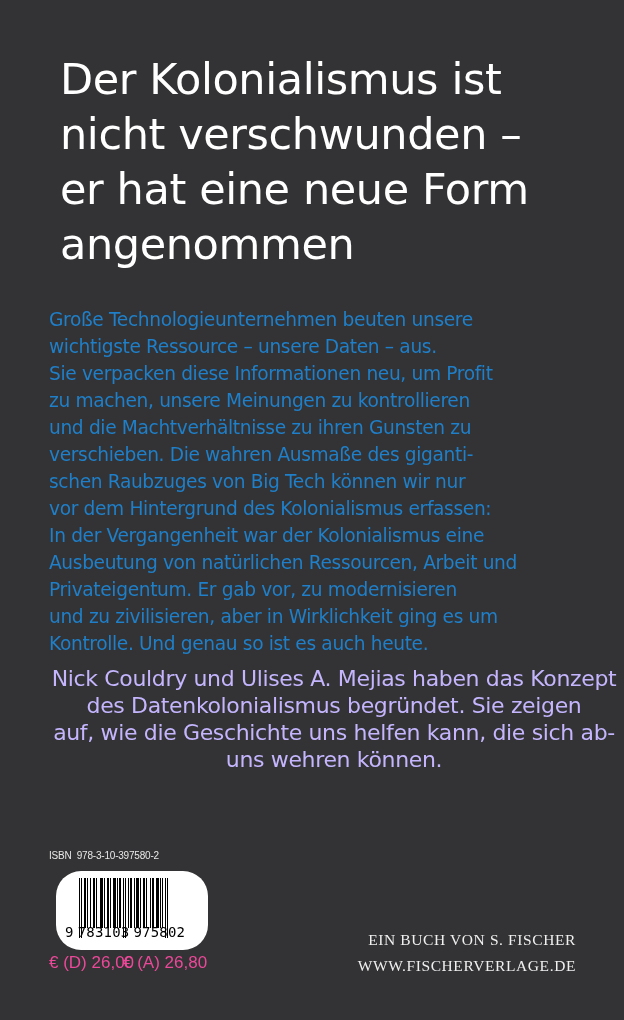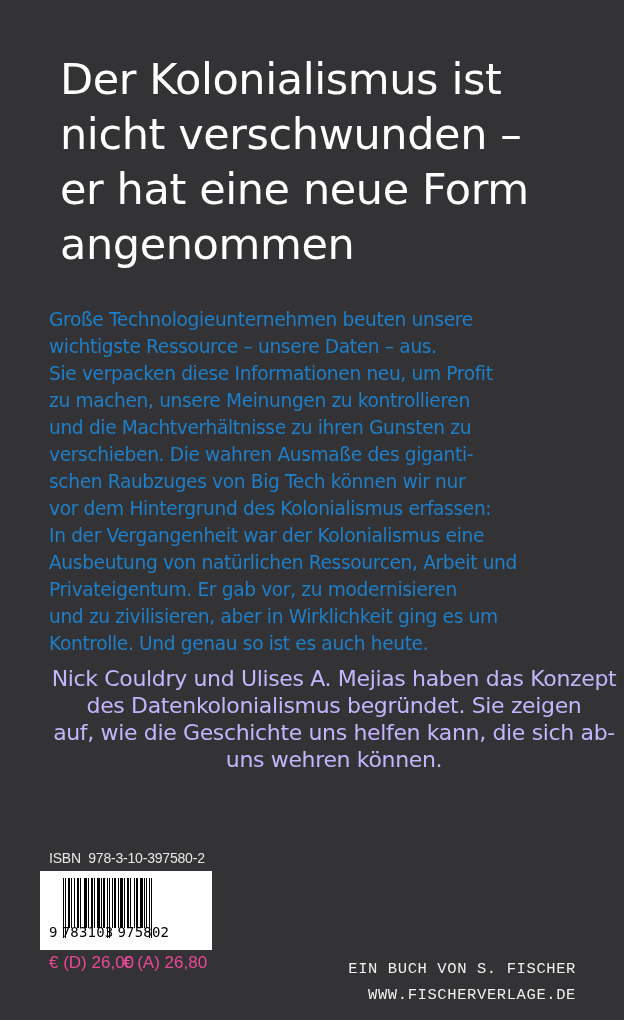--- a/index.html
+++ b/index.html
@@ -30,26 +30,27 @@
       position: absolute; left: 49px; top: 665px; width: 570px;
       color: #c4b5fd;
       font-size: 22px; line-height: 27px;
       letter-spacing: -0.35px;
       text-align: center;
     }
     .isbn {
       position: absolute; left: 49px; top: 850px;
       color: #e8e8e8;
       font-family: "Liberation Sans", sans-serif;
-      font-size: 14px; letter-spacing: -0.2px; text-align: center;
+      font-size: 10px; letter-spacing: -0.2px; text-align: center;
     }
     .barcode {
-      position: absolute; left: 40px; top: 871px;
-      width: 172px; height: 79px;
+      position: absolute; left: 56px; top: 871px;
+      width: 152px; height: 79px;
       background: #ffffff;
+      border-radius: 25px;
     }
     .bars {
       position: absolute; left: 23px; top: 7px; width: 120px; height: 60px;
       display: flex; align-items: flex-start;
     }
     .bars i { display: block; height: 50px; background: #000; margin-right: 1px; }
     .bars i.g { height: 60px; }
     .barcode-digits {
       position: absolute; left: 9px; top: 53px;
       font-family: "DejaVu Sans Mono", monospace;
@@ -63,24 +64,23 @@
       color: #ec4899;
       font-family: "Liberation Sans", sans-serif;
       font-size: 17px;
     }
     .price.de { left: 49px; }
     .price.at { left: 123px; }
     .publisher {
       position: absolute; right: 48px; top: 927px;
       text-align: right;
       color: #f0f0f0;
-      font-family: Liberation Mono, monospace;
+      font-family: Liberation Serif, serif;
       font-size: 15.5px; line-height: 26px;
       letter-spacing: 0.6px;
-      margin-top: 29px;
     }
     .publisher span { display: block; white-space: nowrap; }
   </style>
 </head>
 <body>
 
 <h1 class="headline">
   <span>Der Kolonialismus ist</span>
   <span>nicht verschwunden –</span>
   <span>er hat eine neue Form</span>

